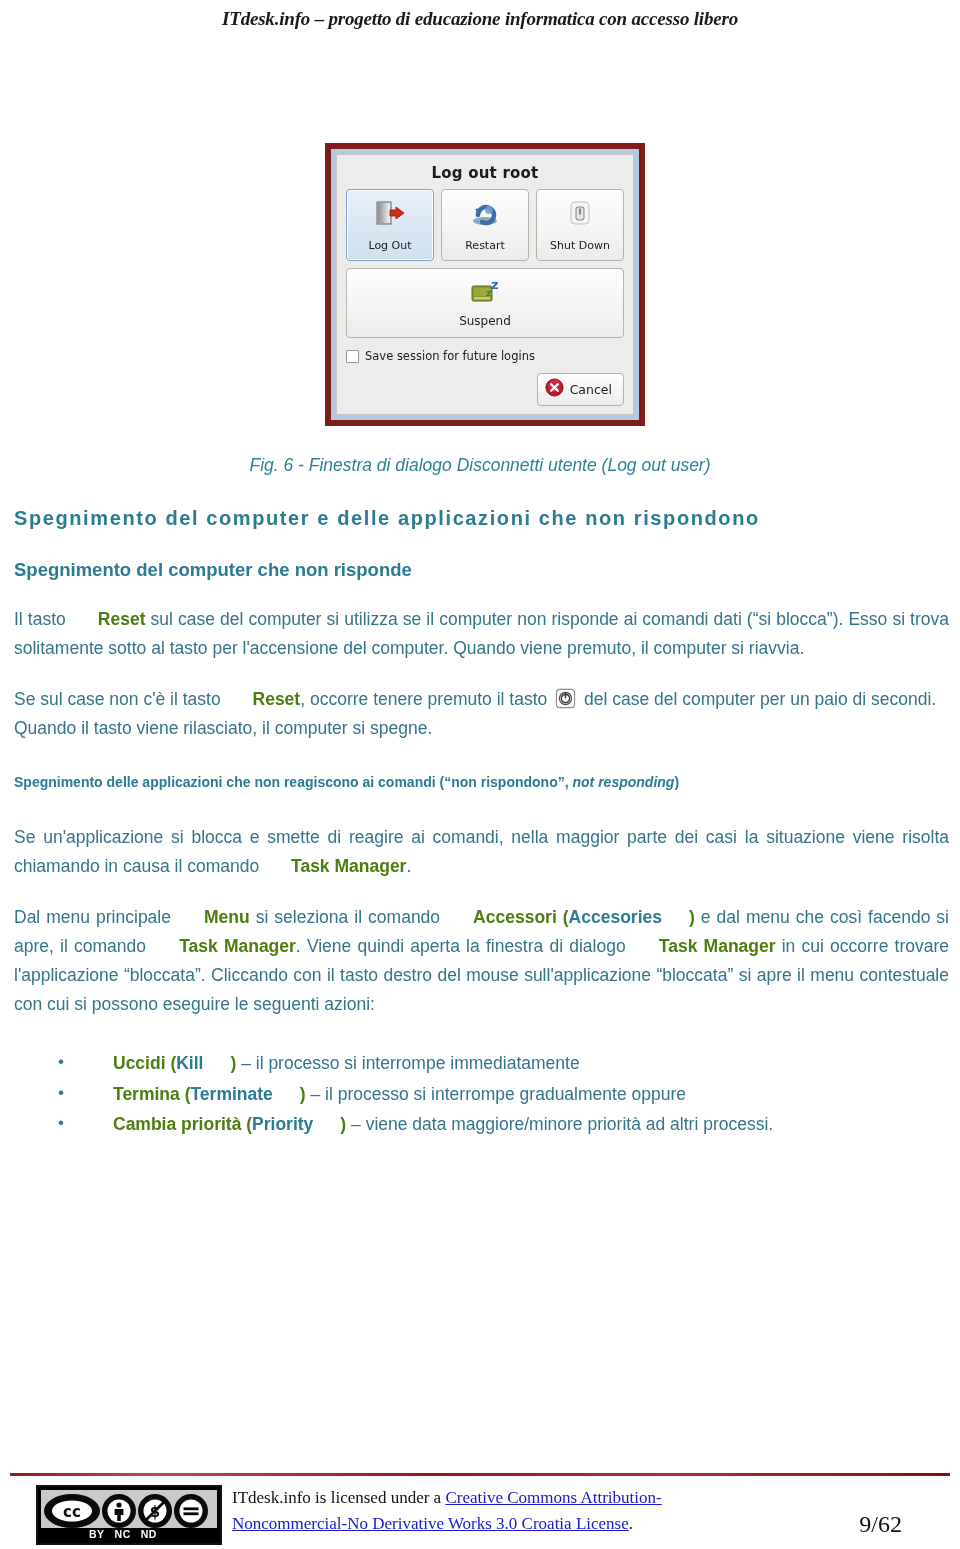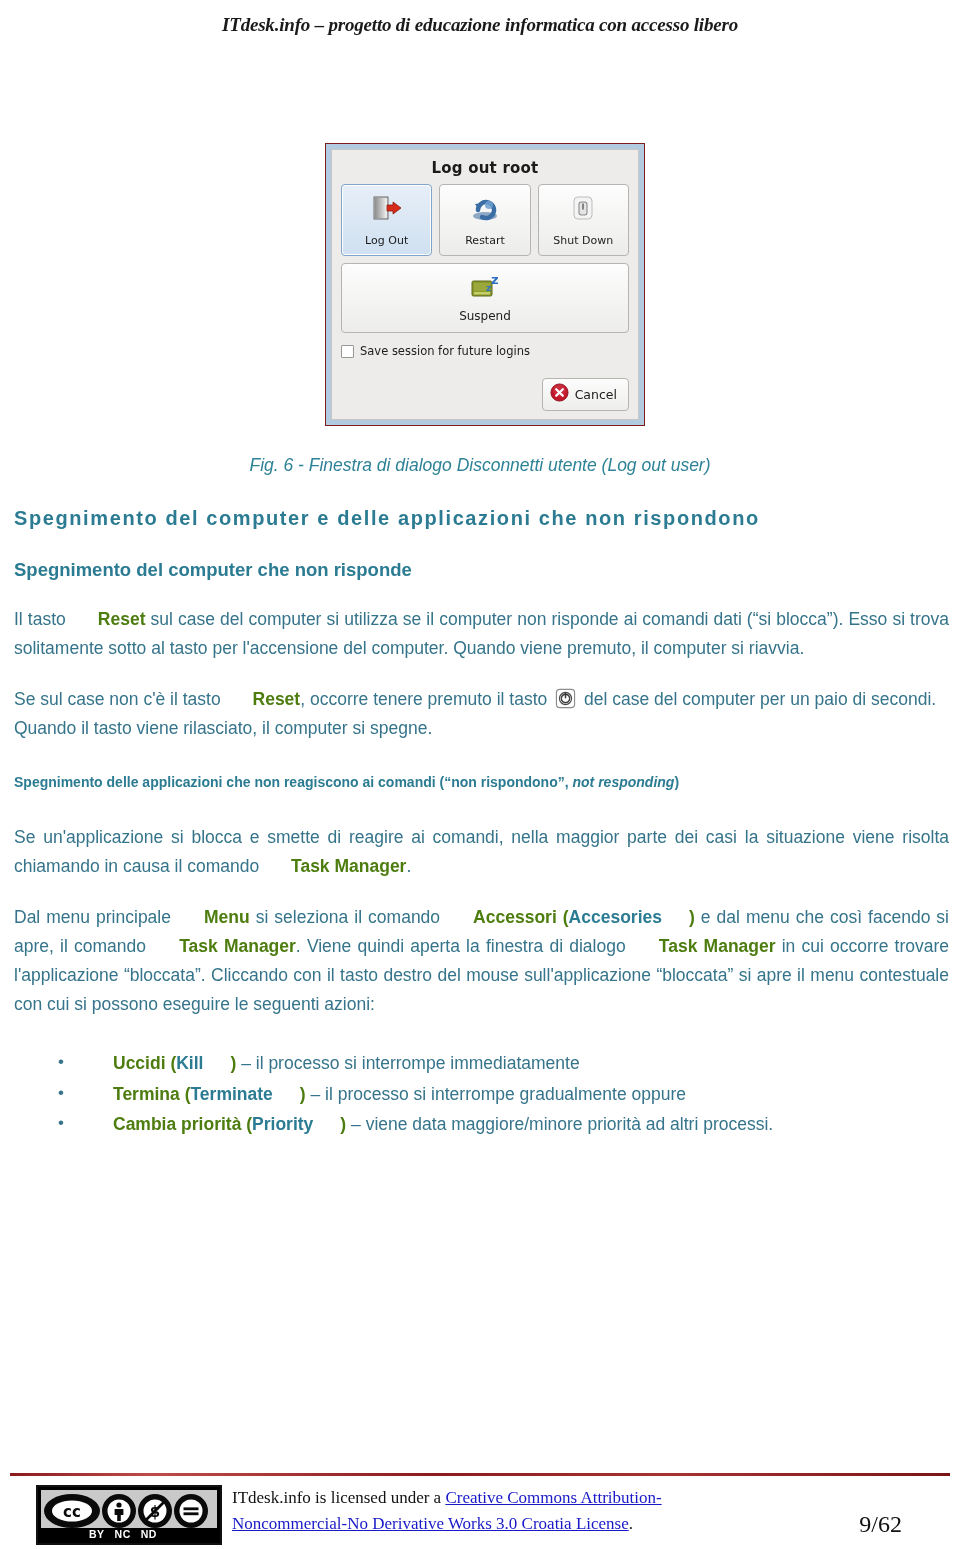--- a/index.html
+++ b/index.html
@@ -11,21 +11,21 @@
     width: 960px;
     height: 1549px;
     position: relative;
     font-family: "Liberation Sans", sans-serif;
     overflow: hidden;
   }
 
   
   .doc-header {
     position: absolute;
-    top: 14px;
+    top: 8px;
     left: 0;
     width: 960px;
     text-align: center;
     font-family: "Liberation Serif", serif;
     font-style: italic;
     font-weight: bold;
     font-size: 19px;
     color: #1a1a1a;
     letter-spacing: -0.2px;
   }
@@ -36,21 +36,21 @@
     top: 143px;
     left: 325px;
     width: 320px;
     height: 283px;
   }
   .dlg-outer {
     width: 100%;
     height: 100%;
     box-sizing: border-box;
     background: #b3cbe0;
-    border: 1px solid #7f1d1d;
+    border: 6px solid #7f1d1d;
     padding: 5px;
   }
   .dlg-inner {
     width: 100%;
     height: 100%;
     box-sizing: border-box;
     background: #edecea;
     border: 1px solid #c9c7c4;
     padding: 7px 9px 8px 9px;
     display: flex;

